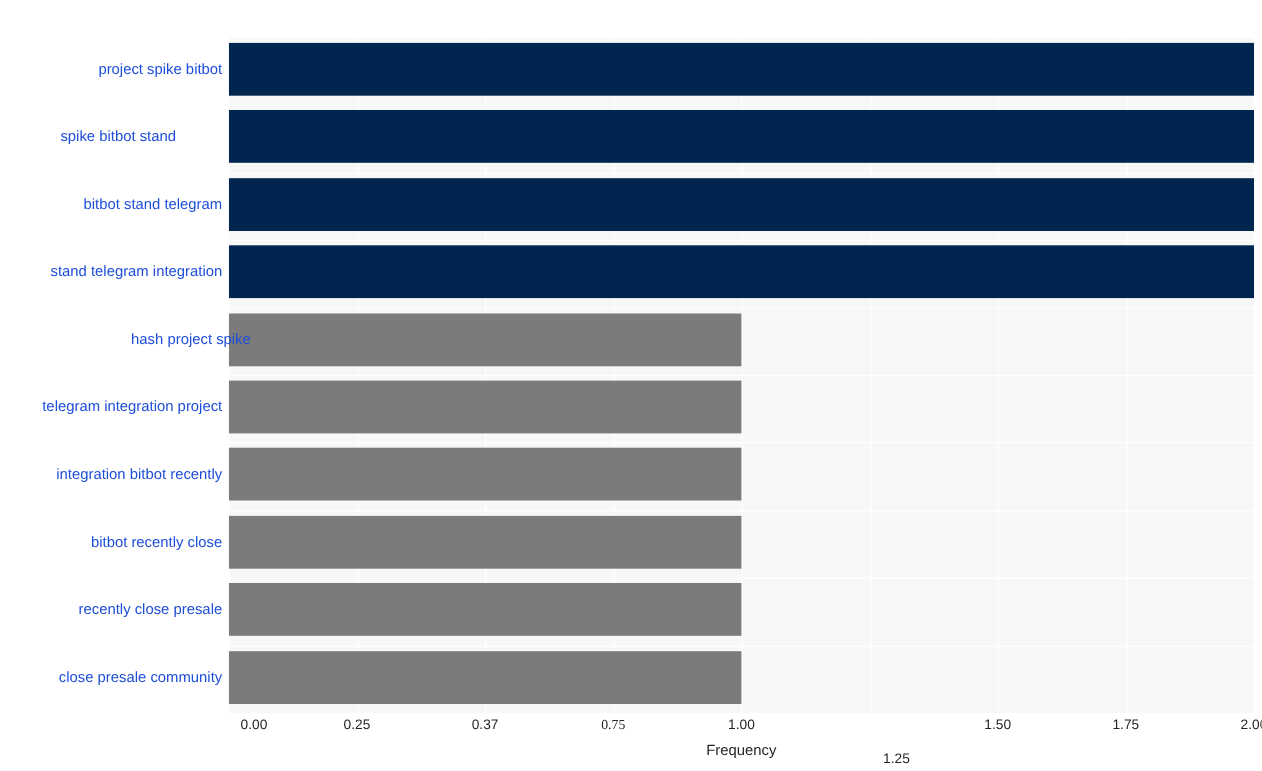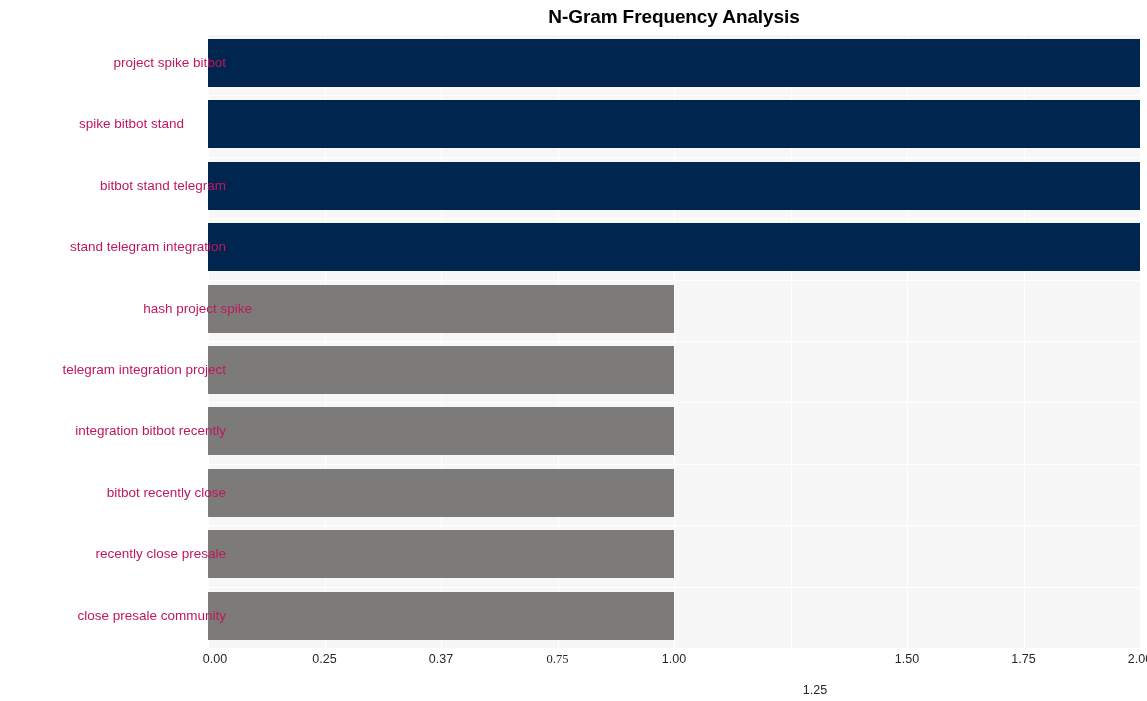--- a/index.html
+++ b/index.html
@@ -61,24 +61,23 @@
     position: absolute;
     left: 0;
     height: 48px;
   }
   .ytick-wrap {
     position: absolute;
     left: 0;
     width: 200px;
     text-align: right;
     font-size: 13.5px;
-    color: #be185d;
+    color: #1d4ed8;
     white-space: nowrap;
     line-height: 14px;
-    padding-left: 24px;
   }
   
   .xtick {
     position: absolute;
     top: 652px;
     width: 70px;
     text-align: center;
     font-size: 12.5px;
     color: #262626;
     white-space: nowrap;
@@ -91,21 +90,20 @@
     text-align: center;
     font-size: 13.5px;
     color: #262626;
   }
 </style>
 </head>
 <body>
 
 <div id="figure">
 
-  <div id="chart-title">N-Gram Frequency Analysis</div>
 
   <div id="plot-area">
     <div id="gridlines-v">
         <div class="gridline-v" style="left: 0px;"></div>
         <div class="gridline-v" style="left: 116.5px;"></div>
         <div class="gridline-v" style="left: 233px;"></div>
         <div class="gridline-v" style="left: 349.5px;"></div>
         <div class="gridline-v" style="left: 466px;"></div>
         <div class="gridline-v" style="left: 582.5px;"></div>
         <div class="gridline-v" style="left: 699px;"></div>
@@ -143,25 +141,26 @@
       <div class="ytick-wrap" style="left: 0px; top: 178.8px; width: 202px;">bitbot stand telegram</div>
       <div class="ytick-wrap" style="left: 0px; top: 240.2px; width: 202px; text-align: right;">stand telegram integration</div>
       <div class="ytick-wrap" style="left: 0px; top: 301.6px; width: 202px; margin-left: 26px;">hash project spike</div>
       <div class="ytick-wrap" style="left: 0px; top: 363px; width: 202px;">telegram integration project</div>
       <div class="ytick-wrap" style="left: 0px; top: 424.4px; width: 202px;">integration bitbot recently</div>
       <div class="ytick-wrap" style="left: 0px; top: 485.8px; width: 202px;">bitbot recently close</div>
       <div class="ytick-wrap" style="left: 0px; top: 547.2px; width: 202px; text-align: right;">recently close presale</div>
       <div class="ytick-wrap" style="left: 0px; top: 608.6px; width: 202px;">close presale community</div>
     </div>
   <div id="xtick-labels">
-      <div class="xtick" style="left: 180px;">0.00</div>
+      <div class="xtick" style="left: 173px; text-align: right;">0.00</div>
       <div class="xtick" style="left: 289.5px;">0.25</div>
       <div class="xtick" style="left: 406px;">0.37</div>
       <div class="xtick" style="left: 522.5px; font-family: Liberation Serif, serif;">0.75</div>
       <div class="xtick" style="left: 639px;">1.00</div>
       <div class="xtick" style="left: 780px; margin-top: 31px;">1.25</div>
       <div class="xtick" style="left: 872px;">1.50</div>
       <div class="xtick" style="left: 988.5px;">1.75</div>
       <div class="xtick" style="left: 1105px;">2.00</div>
     </div>
 
+  <div id="xaxis-label">Frequency</div>
 
 </div>
 
 </body></html>

